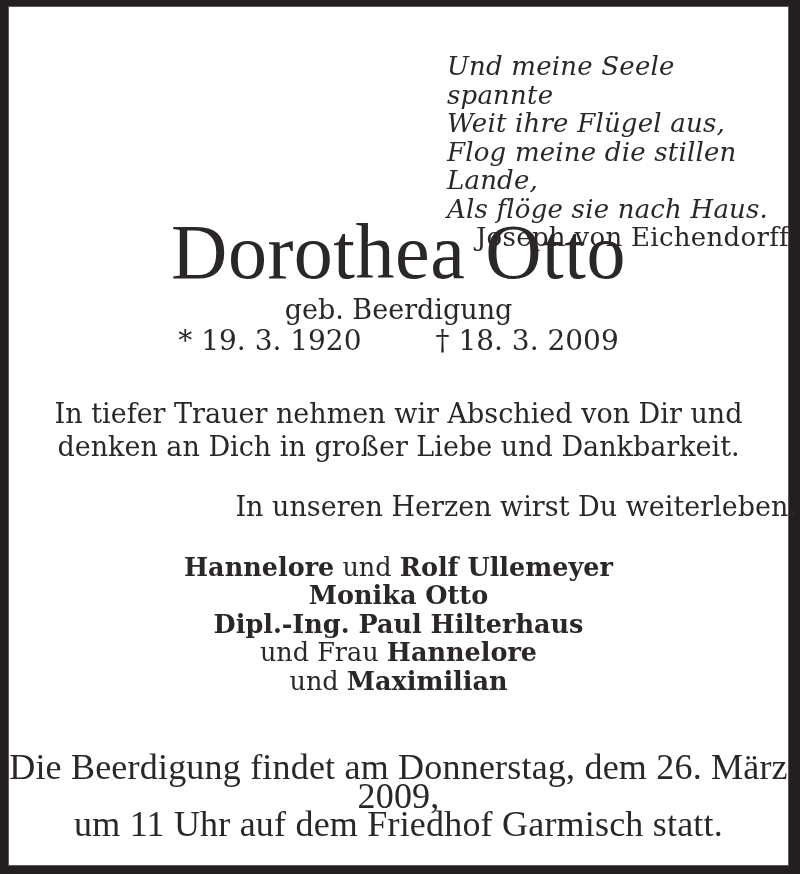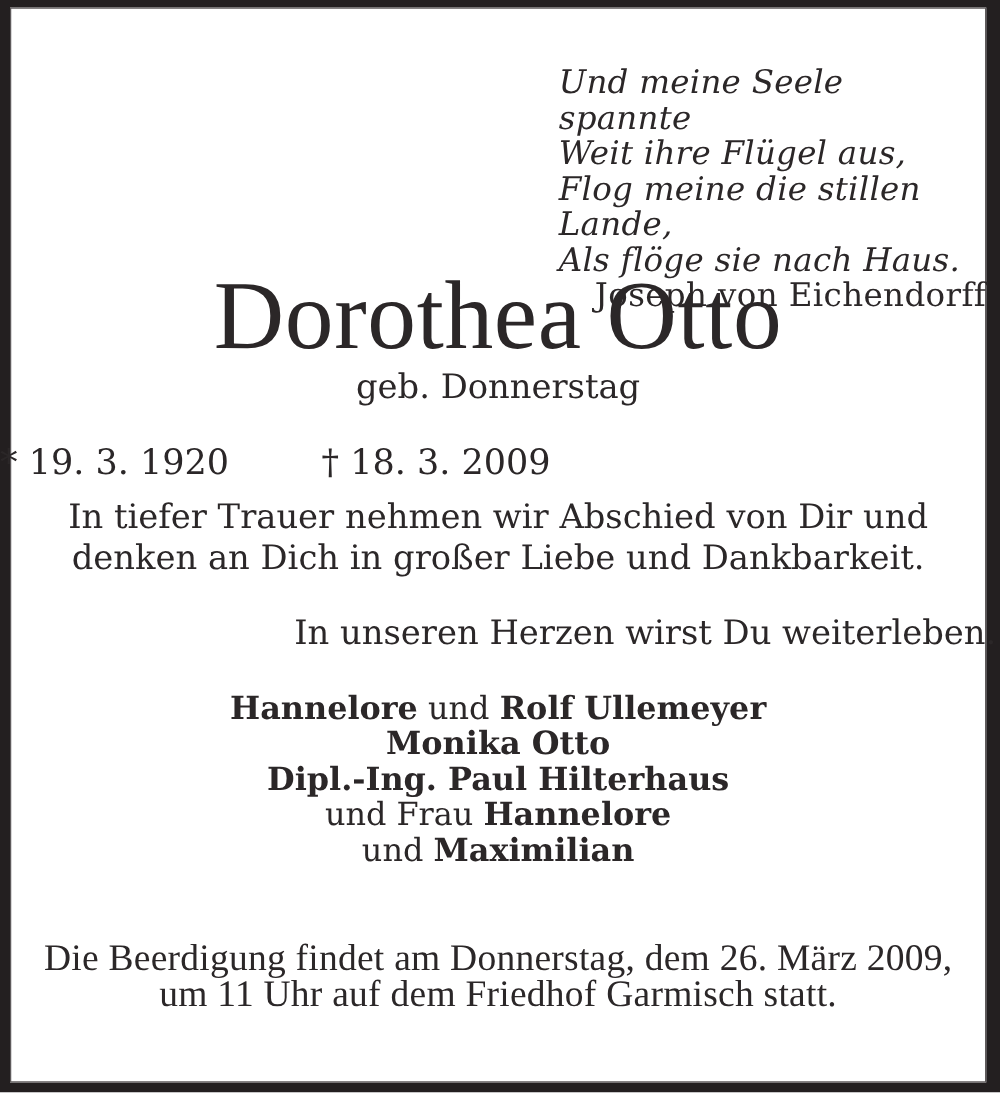--- a/index.html
+++ b/index.html
@@ -65,24 +65,24 @@
     text-align: center;
     font-size: 27px;
     line-height: 28px;
   }
 
   .dates {
     left: 0;
     right: 3px;
     top: 326px;
     display: flex;
+    justify-content: center;
     gap: 74px;
     font-size: 28px;
     line-height: 29px;
-    margin-top: 29px;
   }
 
   .mourning-1 {
     left: 0;
     right: 3px;
     top: 397px;
     text-align: center;
     font-size: 27px;
     line-height: 33px;
   }
@@ -105,42 +105,42 @@
     line-height: 28.4px;
   }
   .family .b { font-weight: bold; }
 
   .funeral {
     left: 0;
     right: 3px;
     top: 753px;
     text-align: center;
     font-family: "Liberation Serif", serif;
-    font-size: 30px;
+    font-size: 36px;
     line-height: 28.5px;
     letter-spacing: 0.2px;
   }
 </style>
 </head>
 <body>
 
 <div class="page">
   <div class="notice"></div>
 
   <div class="abs poem">
     <div class="poem-line">Und meine Seele spannte</div>
     <div class="poem-line">Weit ihre Flügel aus,</div>
     <div class="poem-line">Flog meine die stillen Lande,</div>
     <div class="poem-line">Als flöge sie nach Haus.</div>
     <div class="poem-attribution">Joseph von Eichendorff</div>
   </div>
 
   <h1 class="abs deceased-name">Dorothea Otto</h1>
 
-  <div class="abs maiden-name">geb. Donnerstag</div>
+  <div class="abs maiden-name">geb. Beerdigung</div>
 
   <div class="abs dates">
     <span>* 19. 3. 1920</span>
     <span>† 18. 3. 2009</span>
   </div>
 
   <div class="abs mourning-1">
     <div>In tiefer Trauer nehmen wir Abschied von Dir und</div>
     <div>denken an Dich in großer Liebe und Dankbarkeit.</div>
   </div>

